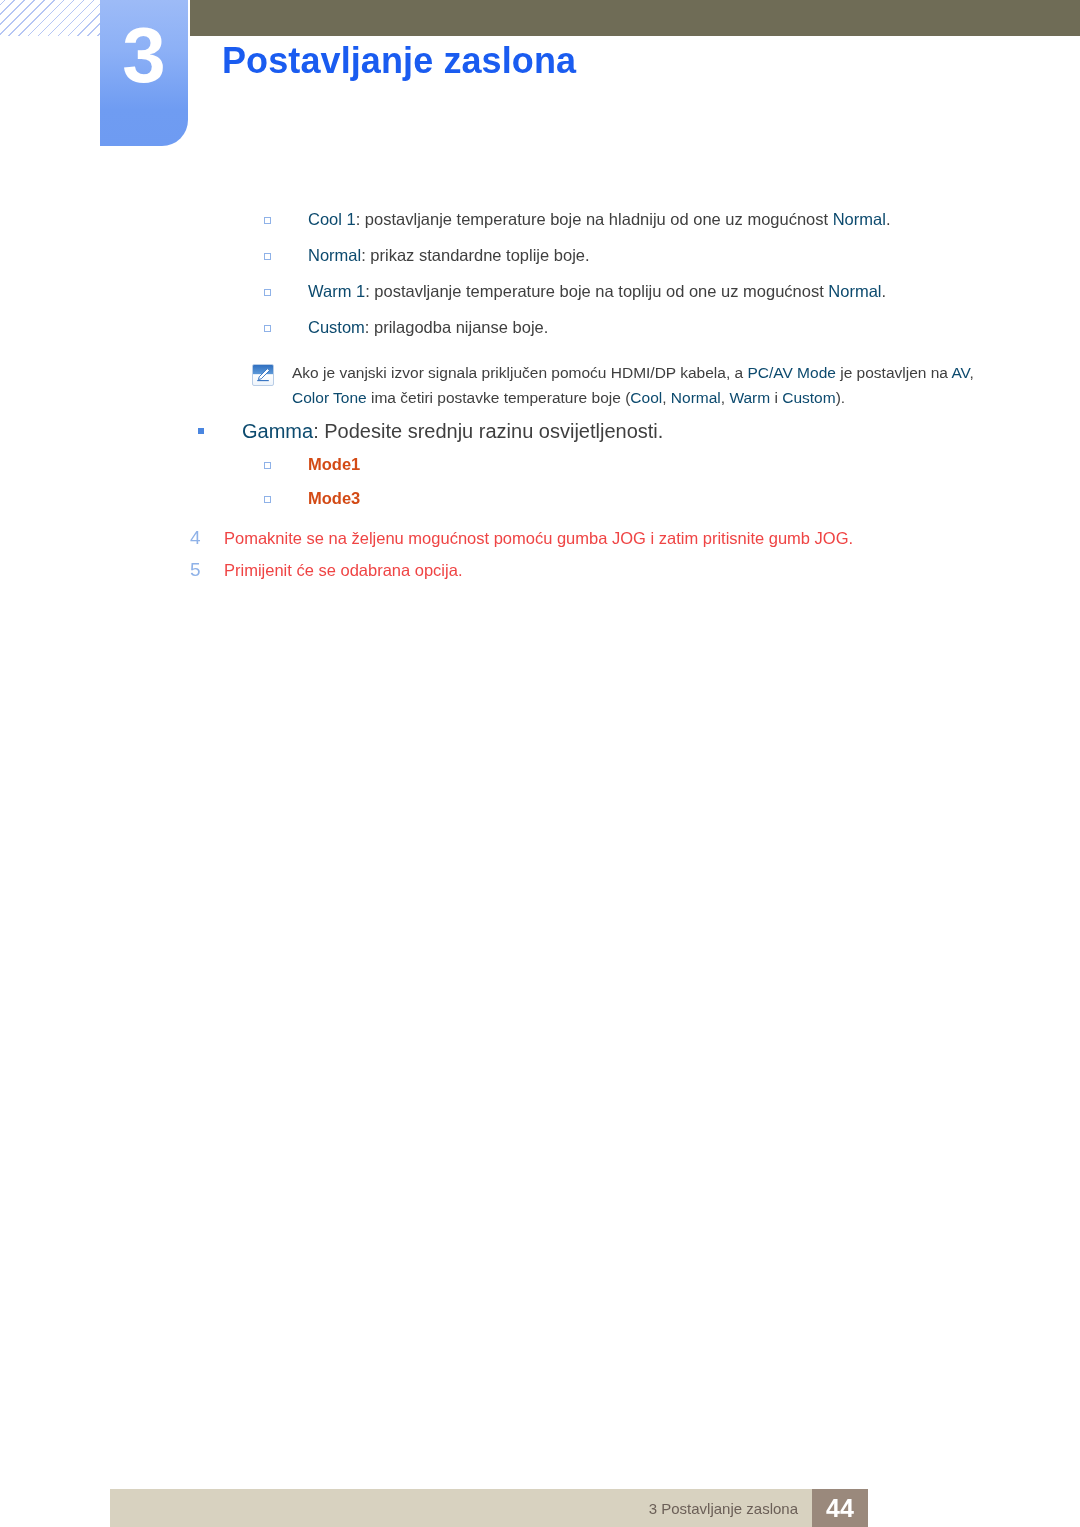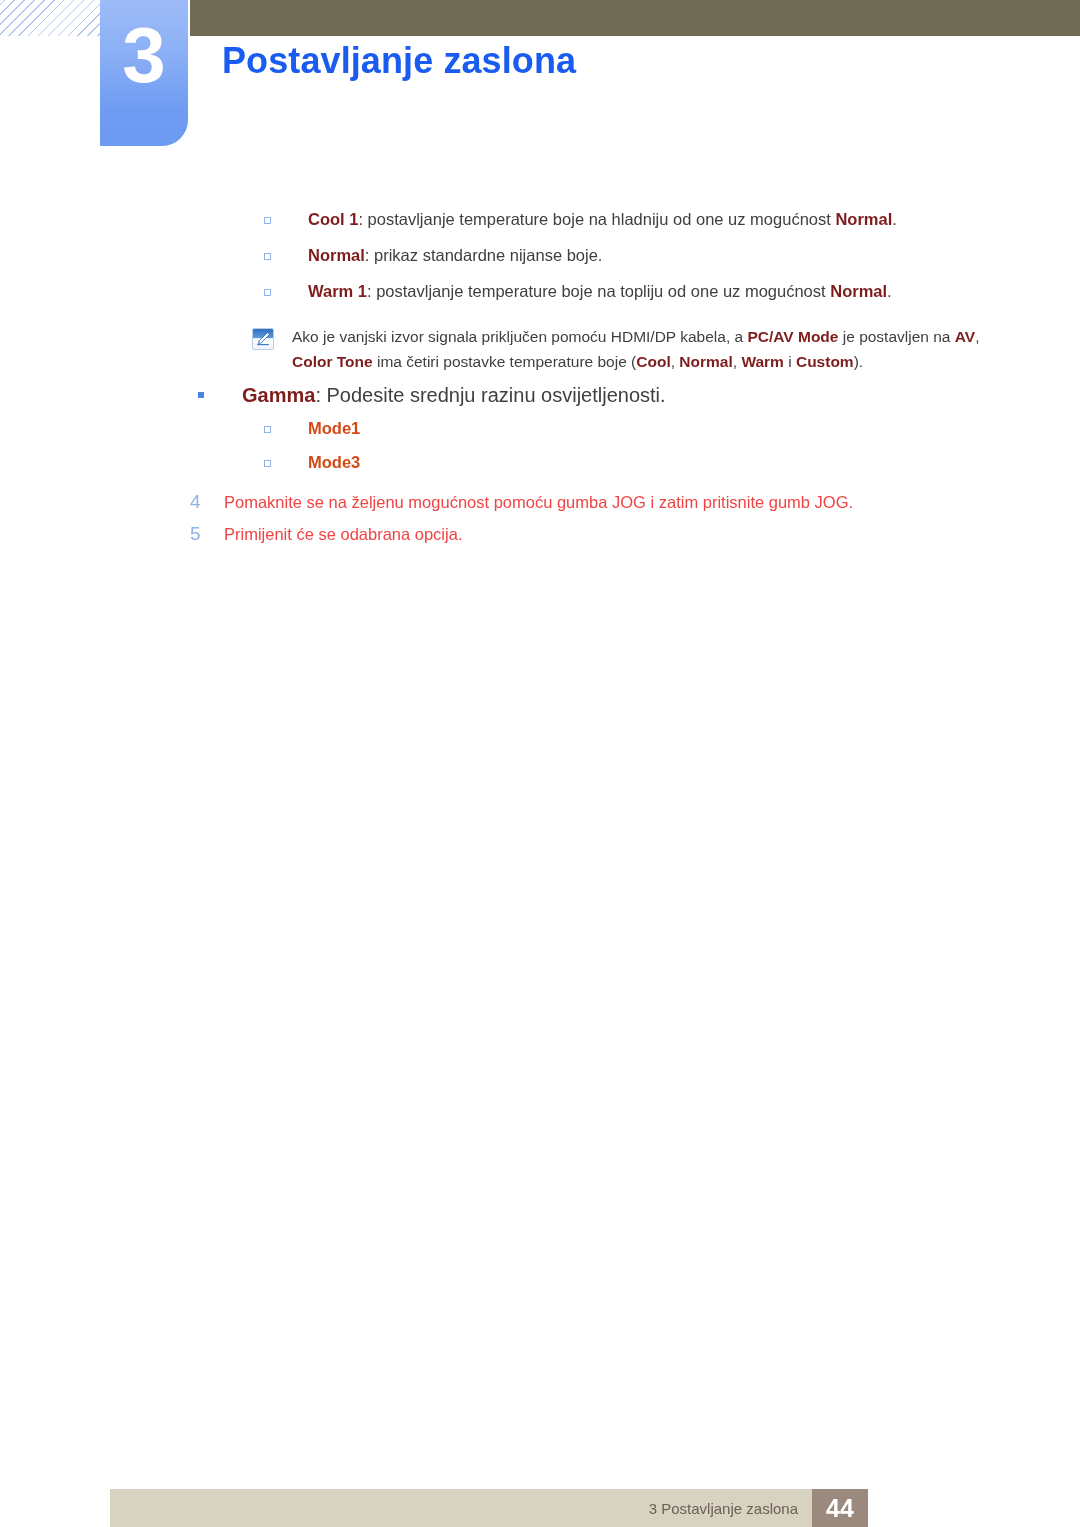--- a/index.html
+++ b/index.html
@@ -150,22 +150,22 @@
   }
   .lvl3 .txt {
     font-size: 16.5px;
     line-height: 22px;
     color: #d34a15;
     font-weight: 700;
   }
 
   
   .em {
-    color: #7f1d1d;
-    font-weight: 700;
+    color: #0c4a6e;
+    font-weight: 400;
   }
 
   
   .note {
     display: flex;
     align-items: flex-start;
     margin-left: 252px;
     margin-top: 22px;
     margin-bottom: 10px;
     max-width: 760px;
@@ -270,31 +270,37 @@
       <span class="marker">
           <i class="sq"></i>
         </span>
       <span class="txt"><span class="em">Cool 1</span><span>: postavljanje temperature boje na hladniju od one uz mogućnost </span><span class="em">Normal</span><span>.</span></span>
     </div>
 
     <div class="row lvl2">
       <span class="marker">
           <i class="sq"></i>
         </span>
-      <span class="txt"><span class="em">Normal</span><span>: prikaz standardne nijanse boje.</span></span>
+      <span class="txt"><span class="em">Normal</span><span>: prikaz standardne toplije boje.</span></span>
     </div>
 
     <div class="row lvl2">
       <span class="marker">
           <i class="sq"></i>
         </span>
       <span class="txt"><span class="em">Warm 1</span><span>: postavljanje temperature boje na topliju od one uz mogućnost </span><span class="em">Normal</span><span>.</span></span>
     </div>
 
 
+    <div class="row lvl2">
+      <span class="marker">
+          <i class="sq"></i>
+        </span>
+      <span class="txt"><span class="em">Custom</span><span>: prilagodba nijanse boje.</span></span>
+    </div>
 
   </div>
 
   <div class="note">
     <span class="note-icon">
       <svg width="16" height="16" viewBox="0 0 16 16" aria-hidden="true">
         <path d="M12.4 1.6 L14.4 3.6 L6.2 11.8 L3.4 12.6 L4.2 9.8 Z" fill="#ffffff" stroke="#2f6fc0" stroke-width="0.9"></path>
         <path d="M2.2 13.6 L13.8 13.6" stroke="#2f6fc0" stroke-width="1.1"></path>
       </svg>
     </span>

